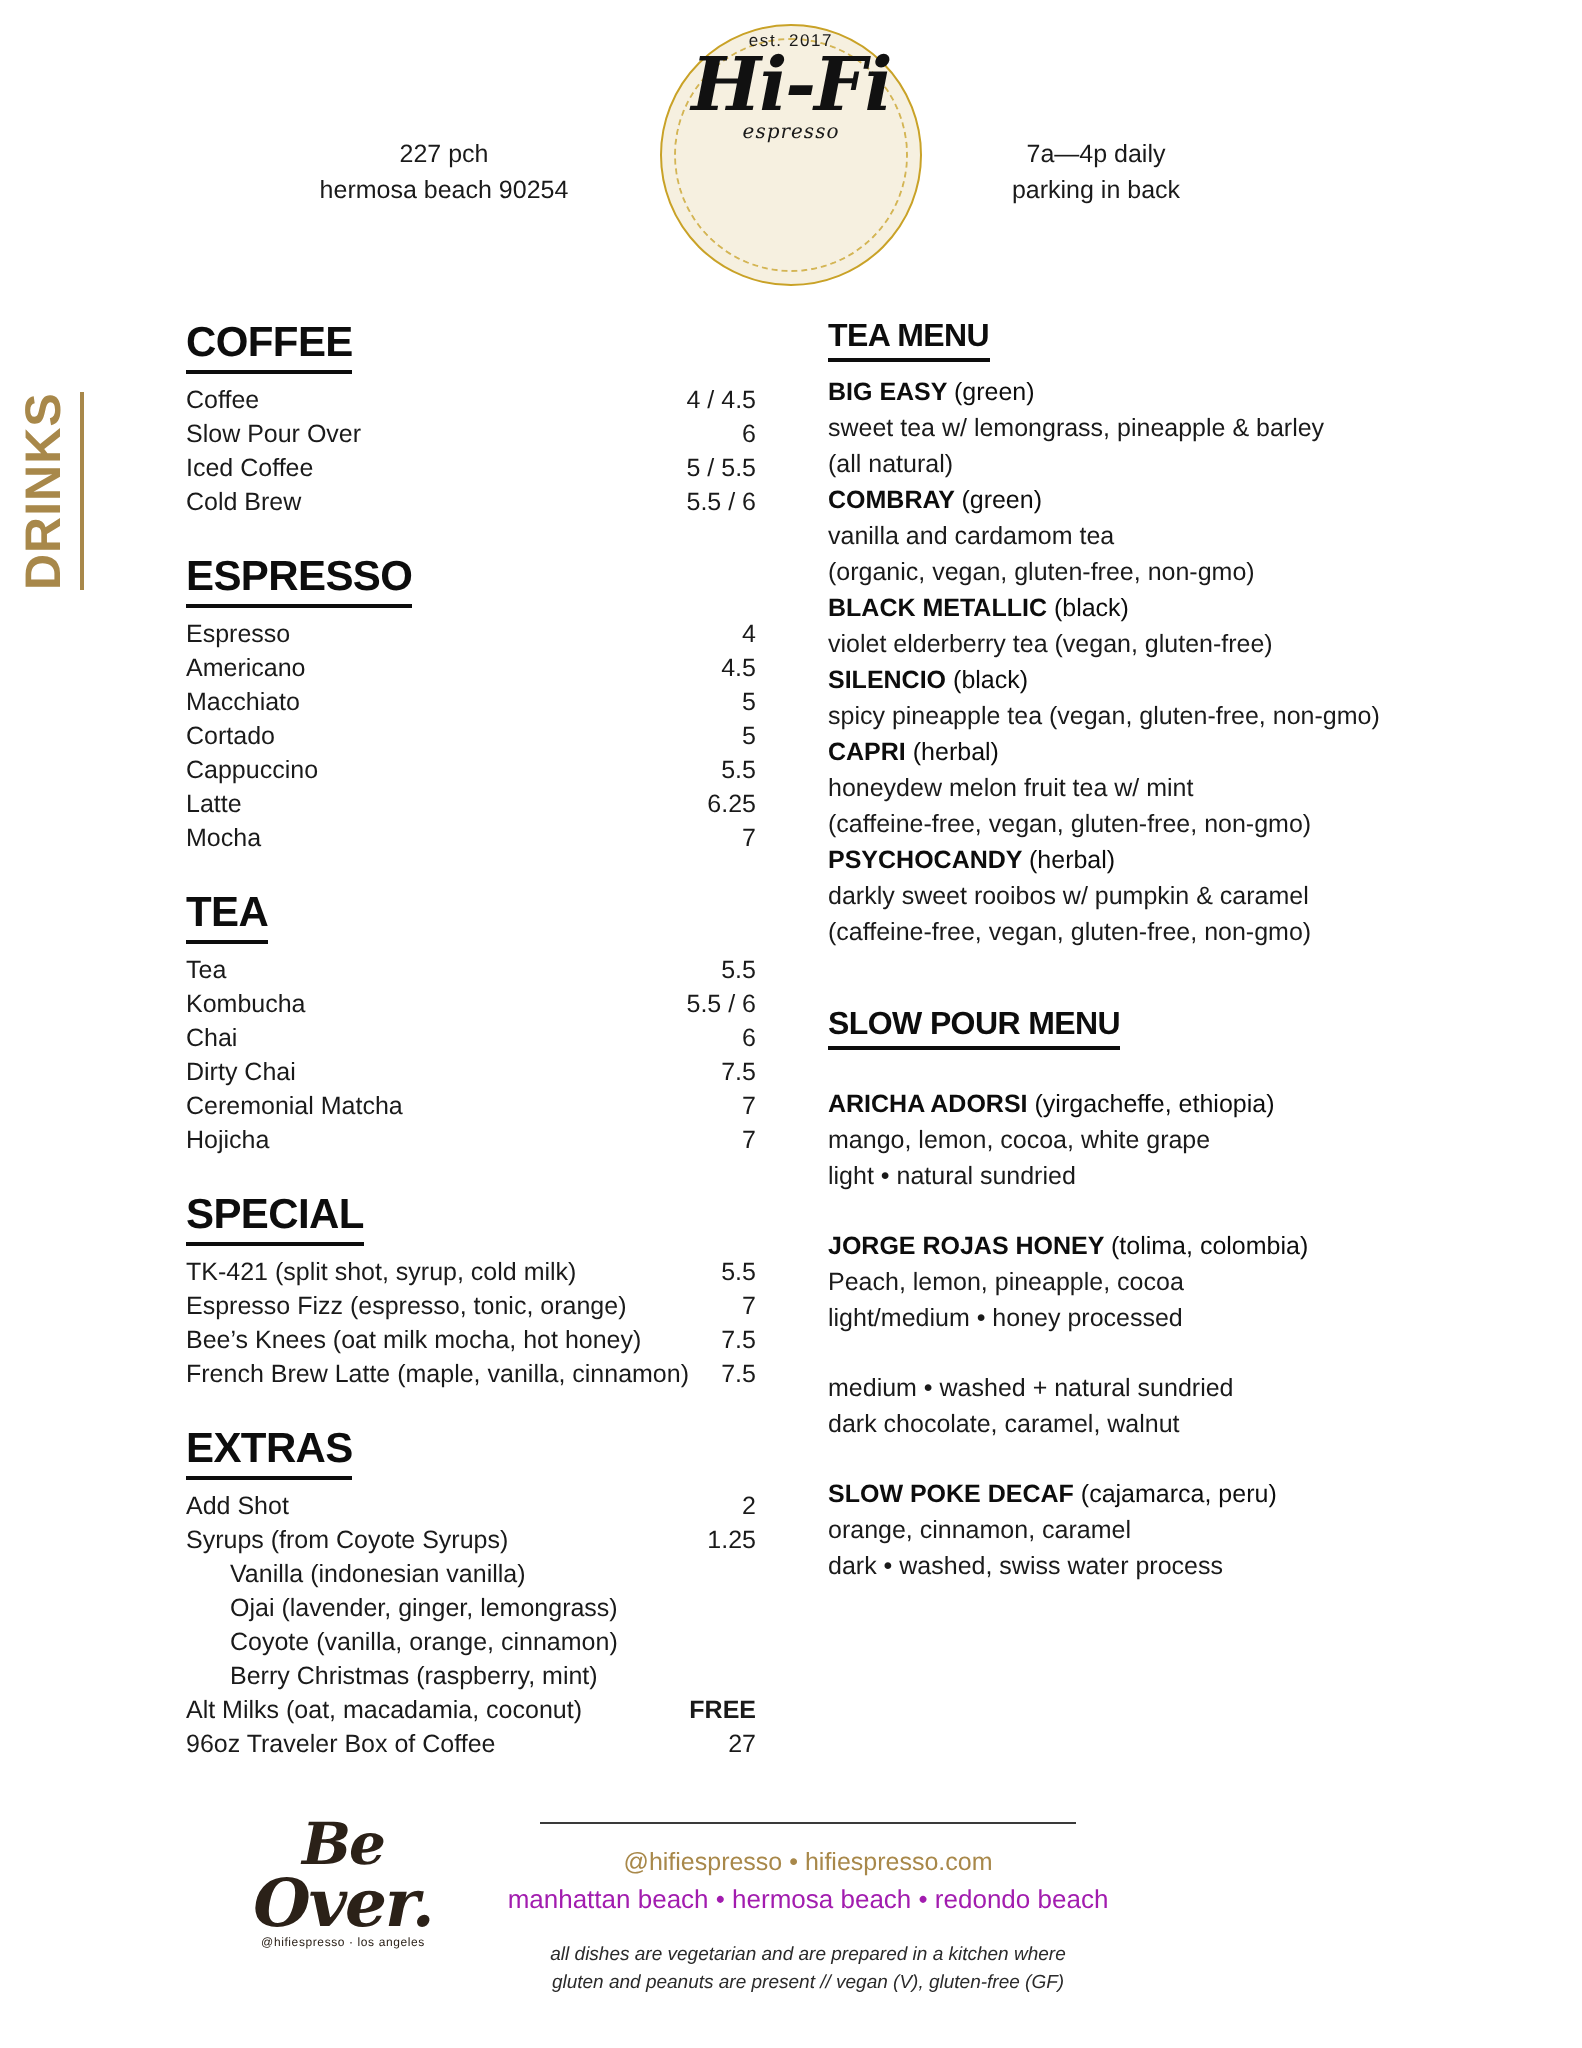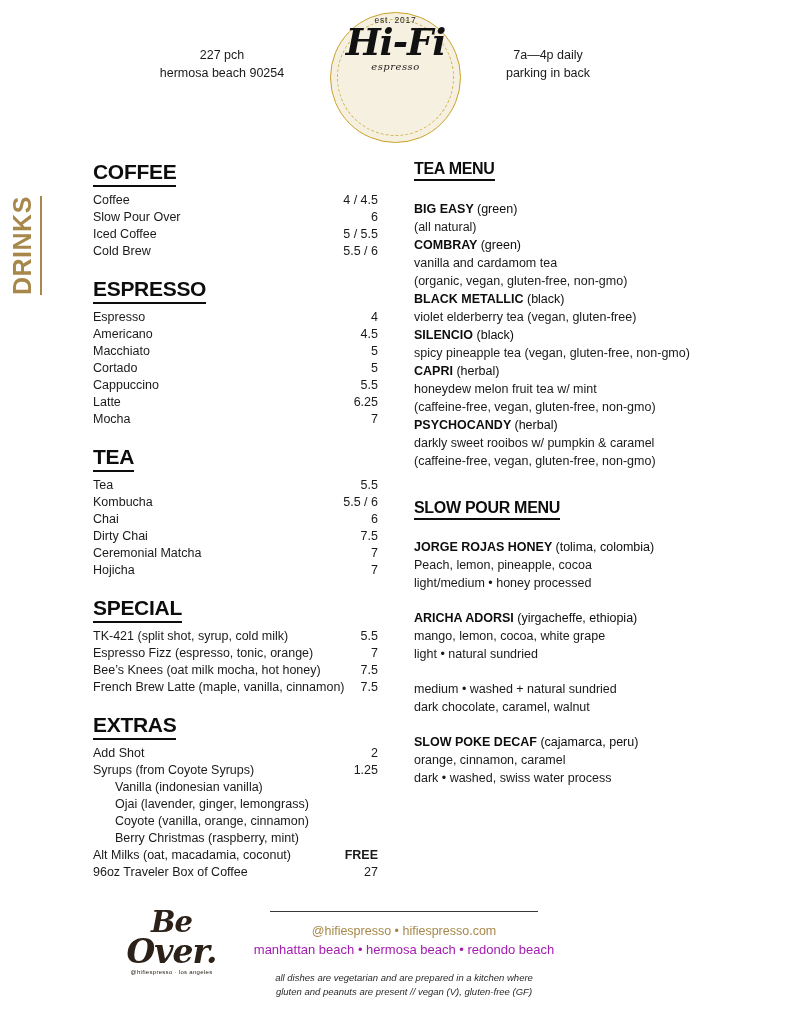--- a/index.html
+++ b/index.html
@@ -8,21 +8,21 @@
     background: #ffffff;
     font-family: "Liberation Sans", sans-serif;
     color: #111111;
     overflow: hidden;
   }
   .page { position: relative; width: 791px; height: 1024px; }
 
   
   .header { position: relative; height: 158px; }
   .addr {
-    position: absolute; top: 46px; width: 200px;
+    position: absolute; top: 68px; width: 200px;
     font-size: 12.5px; line-height: 18px; text-align: center; color: #1a1a1a;
   }
   .addr.left  { left: 122px; }
   .addr.right { left: 448px; }
 
   .logo {
     position: absolute; left: 330px; top: 12px;
     width: 131px; height: 131px; border-radius: 50%;
     background: #f6f0e0; border: 1.5px solid #c9a227;
     display: flex; flex-direction: column; align-items: center; 
@@ -78,21 +78,21 @@
     display: flex; justify-content: space-between; align-items: baseline;
     font-size: 12.5px; line-height: 17px; color: #1a1a1a; gap: 8px;
   }
   .row .nm { white-space: nowrap; }
   .row .pr { white-space: nowrap; text-align: right; }
   .row.indent .nm { padding-left: 22px; }
   .row .pr.bold { font-weight: 700; }
 
   
   h2.section.big { font-size: 16px; }
-  .tea-block { margin-top: 14px; }
+  .tea-block { margin-top: 1px; }
   .tea-entry { margin-bottom: 0; }
   .tea-name {
     font-size: 12.5px; line-height: 18px; font-weight: 700; color: #0d0d0d;
   }
   .tea-name .light { font-weight: 400; }
   .tea-desc { font-size: 12.5px; line-height: 18px; color: #1a1a1a; }
 
   .pour-block { margin-top: 13px; }
   .pour-entry { margin-bottom: 17px; }
   .pour-entry:last-child { margin-bottom: 0; }
@@ -253,20 +253,21 @@
           </div></div>
       </div>
 
     <div class="col-right">
 
       <div class="section-wrap">
         <h2 class="section big">TEA MENU</h2>
         <div class="tea-block" id="tea-entries">
             <div class="tea-entry">
               <div class="tea-name"><span>BIG EASY</span> <span class="light">(green)</span></div>
+              <div class="tea-desc">sweet tea w/ lemongrass, pineapple &amp; barley</div>
               <div class="tea-desc">(all natural)</div>
             </div>
             <div class="tea-entry">
               <div class="tea-name"><span>COMBRAY</span> <span class="light">(green)</span></div>
               <div class="tea-desc">vanilla and cardamom tea</div>
               <div class="tea-desc">(organic, vegan, gluten-free, non-gmo)</div>
             </div>
             <div class="tea-entry">
               <div class="tea-name"><span>BLACK METALLIC</span> <span class="light">(black)</span></div>
               <div class="tea-desc">violet elderberry tea (vegan, gluten-free)</div>
@@ -287,28 +288,28 @@
             </div>
           </div>
       </div>
 
       <div class="spacer-sm"></div>
 
       <div class="section-wrap">
         <h2 class="section big">SLOW POUR MENU</h2>
         <div class="pour-block" id="pour-entries">
             <div class="pour-entry">
+              <div class="pour-name"><span>ARICHA ADORSI</span> <span class="light">(yirgacheffe, ethiopia)</span></div>
+              <div class="pour-line">mango, lemon, cocoa, white grape</div>
+              <div class="pour-line">light • natural sundried</div>
+            </div>
+            <div class="pour-entry">
               <div class="pour-name"><span>JORGE ROJAS HONEY</span> <span class="light">(tolima, colombia)</span></div>
               <div class="pour-line">Peach, lemon, pineapple, cocoa</div>
               <div class="pour-line">light/medium • honey processed</div>
-            </div>
-            <div class="pour-entry">
-              <div class="pour-name"><span>ARICHA ADORSI</span> <span class="light">(yirgacheffe, ethiopia)</span></div>
-              <div class="pour-line">mango, lemon, cocoa, white grape</div>
-              <div class="pour-line">light • natural sundried</div>
             </div>
             <div class="pour-entry">
               <div class="pour-line">medium • washed + natural sundried</div>
               <div class="pour-line">dark chocolate, caramel, walnut</div>
             </div>
             <div class="pour-entry">
               <div class="pour-name"><span>SLOW POKE DECAF</span> <span class="light">(cajamarca, peru)</span></div>
               <div class="pour-line">orange, cinnamon, caramel</div>
               <div class="pour-line">dark • washed, swiss water process</div>
             </div>

